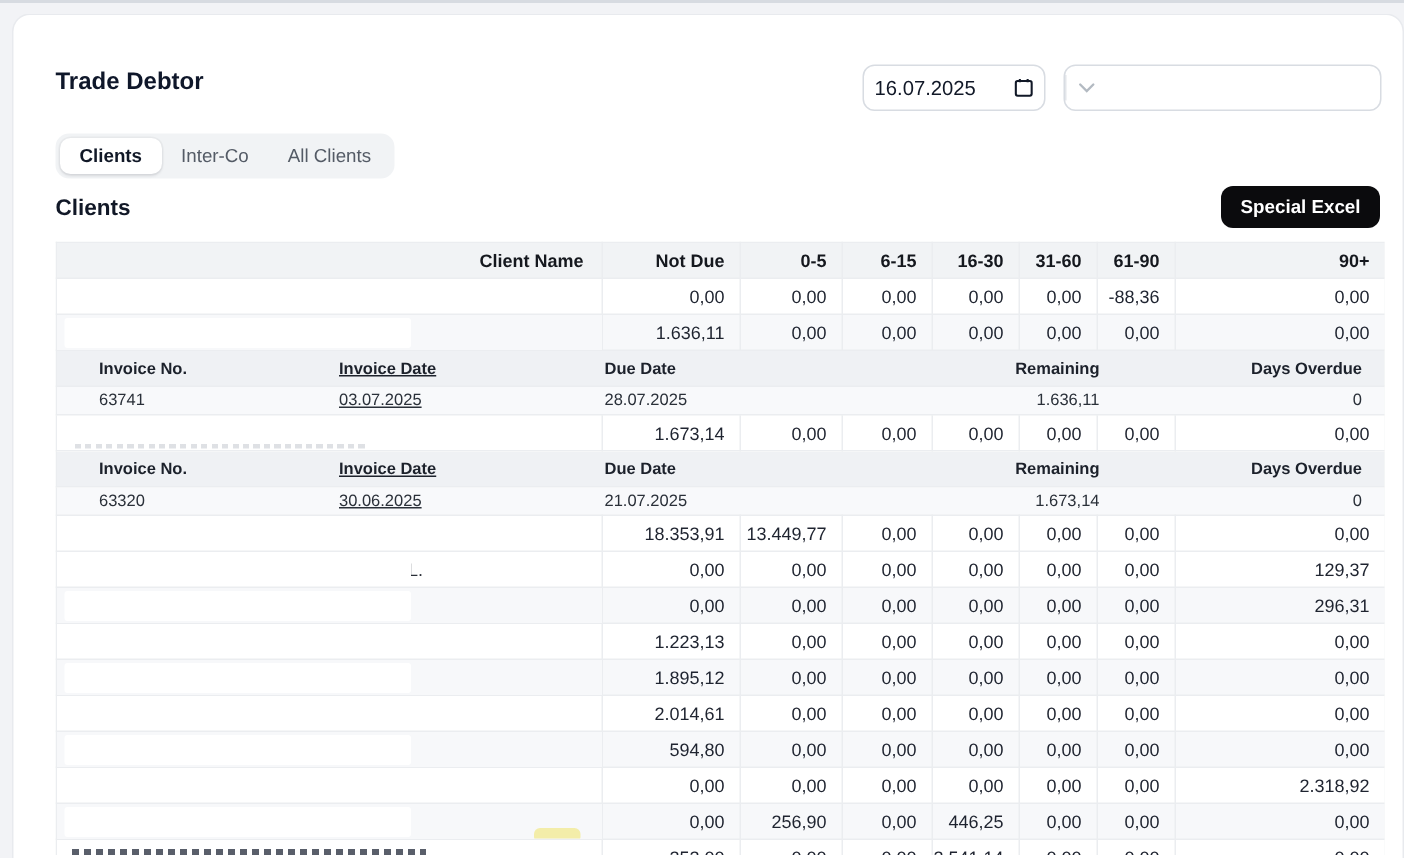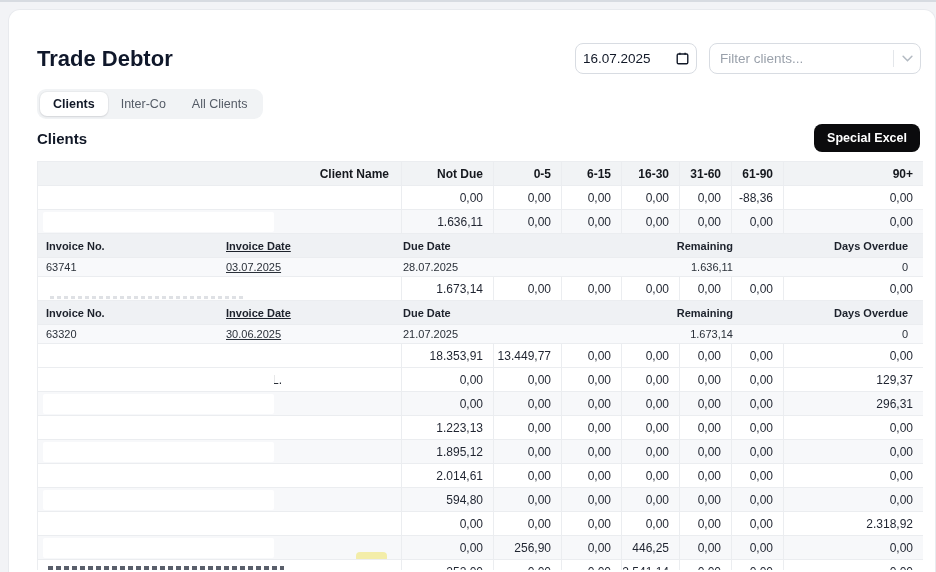--- a/index.html
+++ b/index.html
@@ -5,21 +5,21 @@
   * { margin:0; padding:0; box-sizing:border-box; }
   html,body { width:936px; height:572px; overflow:hidden;
     font-family:"Liberation Sans", sans-serif; background:#f2f3f6; }
   body { position:relative; }
   .top-strip { position:absolute; left:0; top:0; right:0; height:2px; background:#d7dbe1; }
 
   .card { position:absolute; left:8px; top:9px; right:0; bottom:0; background:#ffffff;
     border-top-left-radius:12px; border-top-right-radius:12px;
     border:1px solid #e8eaee; border-bottom:none; }
 
-  .page-title { position:absolute; left:28px; top:36px; font-size:22px; font-weight:700; color:#0f172a; }
+  .page-title { position:absolute; left:28px; top:36px; font-size:16px; font-weight:700; color:#0f172a; }
 
   
   .controls { position:absolute; top:33px; right:14px; display:flex; gap:12px; }
   .date-input { width:122px; height:31px; border:1px solid #d8dce2; border-radius:8px;
     display:flex; align-items:center; justify-content:space-between; padding:0 7px;
     font-size:13.5px; color:#111827; background:#fff; cursor:text; }
   .cal-icon { width:13px; height:13px; position:relative; }
   .cal-icon svg { display:block; }
   .filter-box { width:212px; height:31px; border:1px solid #d8dce2; border-radius:8px;
     display:flex; align-items:center; background:#fff; cursor:pointer; }
@@ -59,21 +59,21 @@
   .hl-mark { position:absolute; left:318px; top:16px; width:31px; height:10px; z-index:3;
     background:#f3eda9; border-radius:4px; filter:blur(.4px); }
 
   
   tr.inv-head td, tr.inv-row td { border-left:1px solid #ebedf0; border-right:1px solid #ebedf0; }
   tr.inv-head td { background:#eff1f4; height:24px; }
   tr.inv-row td { background:#f8f9fb; height:19px; }
   .inv-grid { display:grid; grid-template-columns:178px 178px 170px 178px 180px; align-items:center; height:100%;
     font-size:11px; color:#2a3039; }
   tr.inv-head .inv-grid { font-weight:700; color:#1c212b; }
-  .inv-grid > span:nth-child(1){ padding-left:8px; }
+  .inv-grid > span:nth-child(1){ padding-left:28px; }
   .inv-grid > span:nth-child(2){ padding-left:10px;text-decoration:underline; }
   .inv-grid > span:nth-child(3){ padding-left:9px; }
   .inv-grid > span:nth-child(4){ text-align:right; padding-right:9px; }
   .inv-grid > span:nth-child(5){ text-align:right; padding-right:14px; }
 </style>
 </head>
 <body>
 
 <div class="top-strip"></div>
 
@@ -86,21 +86,20 @@
       <span>16.07.2025</span>
       <span class="cal-icon">
         <svg width="13" height="13" viewBox="0 0 16 16" fill="none" stroke="#111827" stroke-width="1.7">
           <rect x="1.5" y="2.5" width="13" height="12" rx="1.5"></rect>
           <line x1="4.8" y1="0.8" x2="4.8" y2="3.5"></line>
           <line x1="11.2" y1="0.8" x2="11.2" y2="3.5"></line>
         </svg>
       </span>
     </div>
     <div class="filter-box">
-      <span class="ph">Filter clients...</span>
       <span class="sep"></span>
       <span class="chev">
         <svg width="11" height="7" viewBox="0 0 12 8" fill="none" stroke="currentColor" stroke-width="1.8" stroke-linecap="round">
           <path d="M1 1.5 L6 6.5 L11 1.5"></path>
         </svg>
       </span>
     </div>
   </div>
 
   <div class="tabs">

